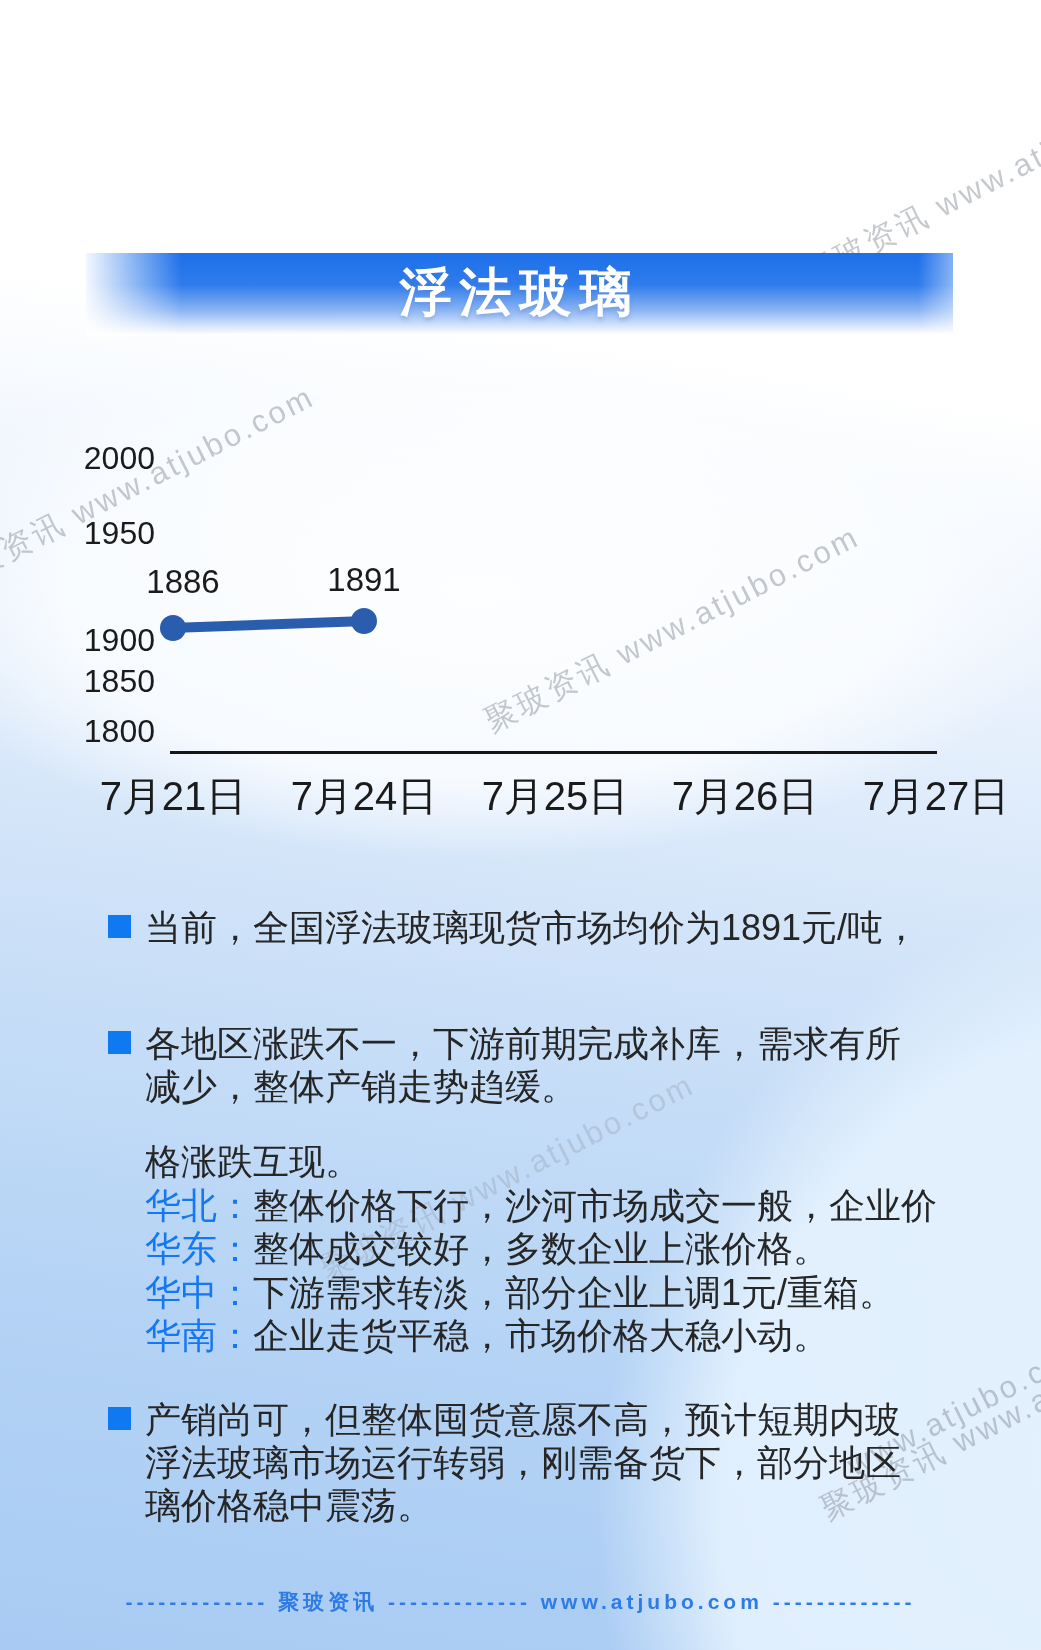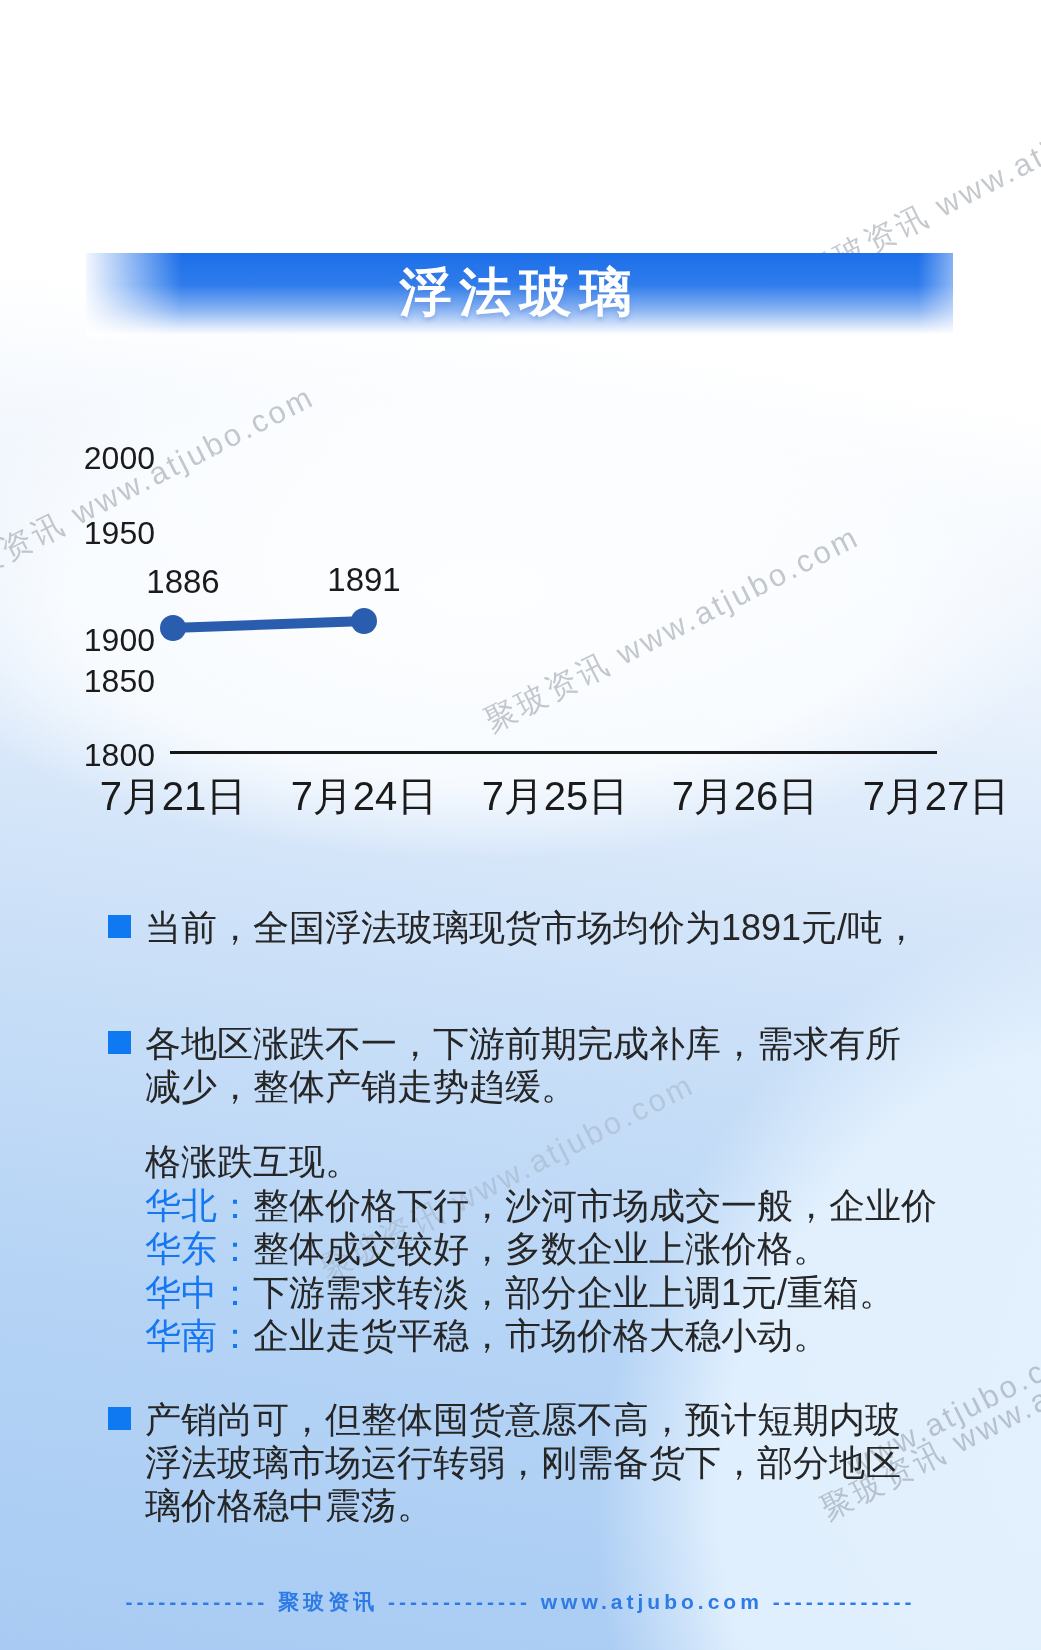--- a/index.html
+++ b/index.html
@@ -53,21 +53,21 @@
     font-size: 52px; font-weight: 700; color: #ffffff; letter-spacing: 8px;
     text-shadow: 0 3px 4px rgba(90,130,200,0.35);
   }
   .unit {
     position: absolute; top: 356px; right: 114px;
     font-size: 30px; color: #2f2f2f; letter-spacing: 2px;
   }
   
   .chart { position: absolute; inset: 0; }
   .yt { position: absolute; left: 0; width: 155px; text-align: right; font-size: 32px; color: #1b1b1b; line-height: 32px; }
-  .yt0 { top: 442px; } .yt1 { top: 517px; } .yt2 { top: 592px; margin-top: 32px; } .yt3 { top: 665px; } .yt4 { top: 739px; }
+  .yt0 { top: 442px; } .yt1 { top: 517px; } .yt2 { top: 592px; margin-top: 32px; } .yt3 { top: 665px; } .yt4 { top: 715px; }
   .xt { position: absolute; top: 769px; font-size: 40px; color: #1b1b1b; transform: translateX(-50%); white-space: nowrap; }
   .xt0 { left: 173px; } .xt1 { left: 364px; } .xt2 { left: 555px; } .xt3 { left: 745px; } .xt4 { left: 936px; }
   .axis { position: absolute; left: 170px; top: 751px; width: 767px; height: 3px; background: #161616; }
   .pt-label { position: absolute; font-size: 33px; font-weight: 500; color: #1b1b1b; transform: translateX(-50%); }
   .pt-label-1 { left: 183px; top: 563px; }
   .pt-label-2 { left: 364px; top: 561px; }
   .trend { position: absolute; left: 173px; top: 623px; width: 191px; height: 10px; background: #2A5DAE; border-radius: 6px; transform: rotate(-2.1deg); transform-origin: 0 50%; }
   .dot { position: absolute; width: 26px; height: 26px; border-radius: 50%; background: #2A5DAE; }
   .dot-1 { left: 160px; top: 615px; }
   .dot-2 { left: 351px; top: 608px; }

